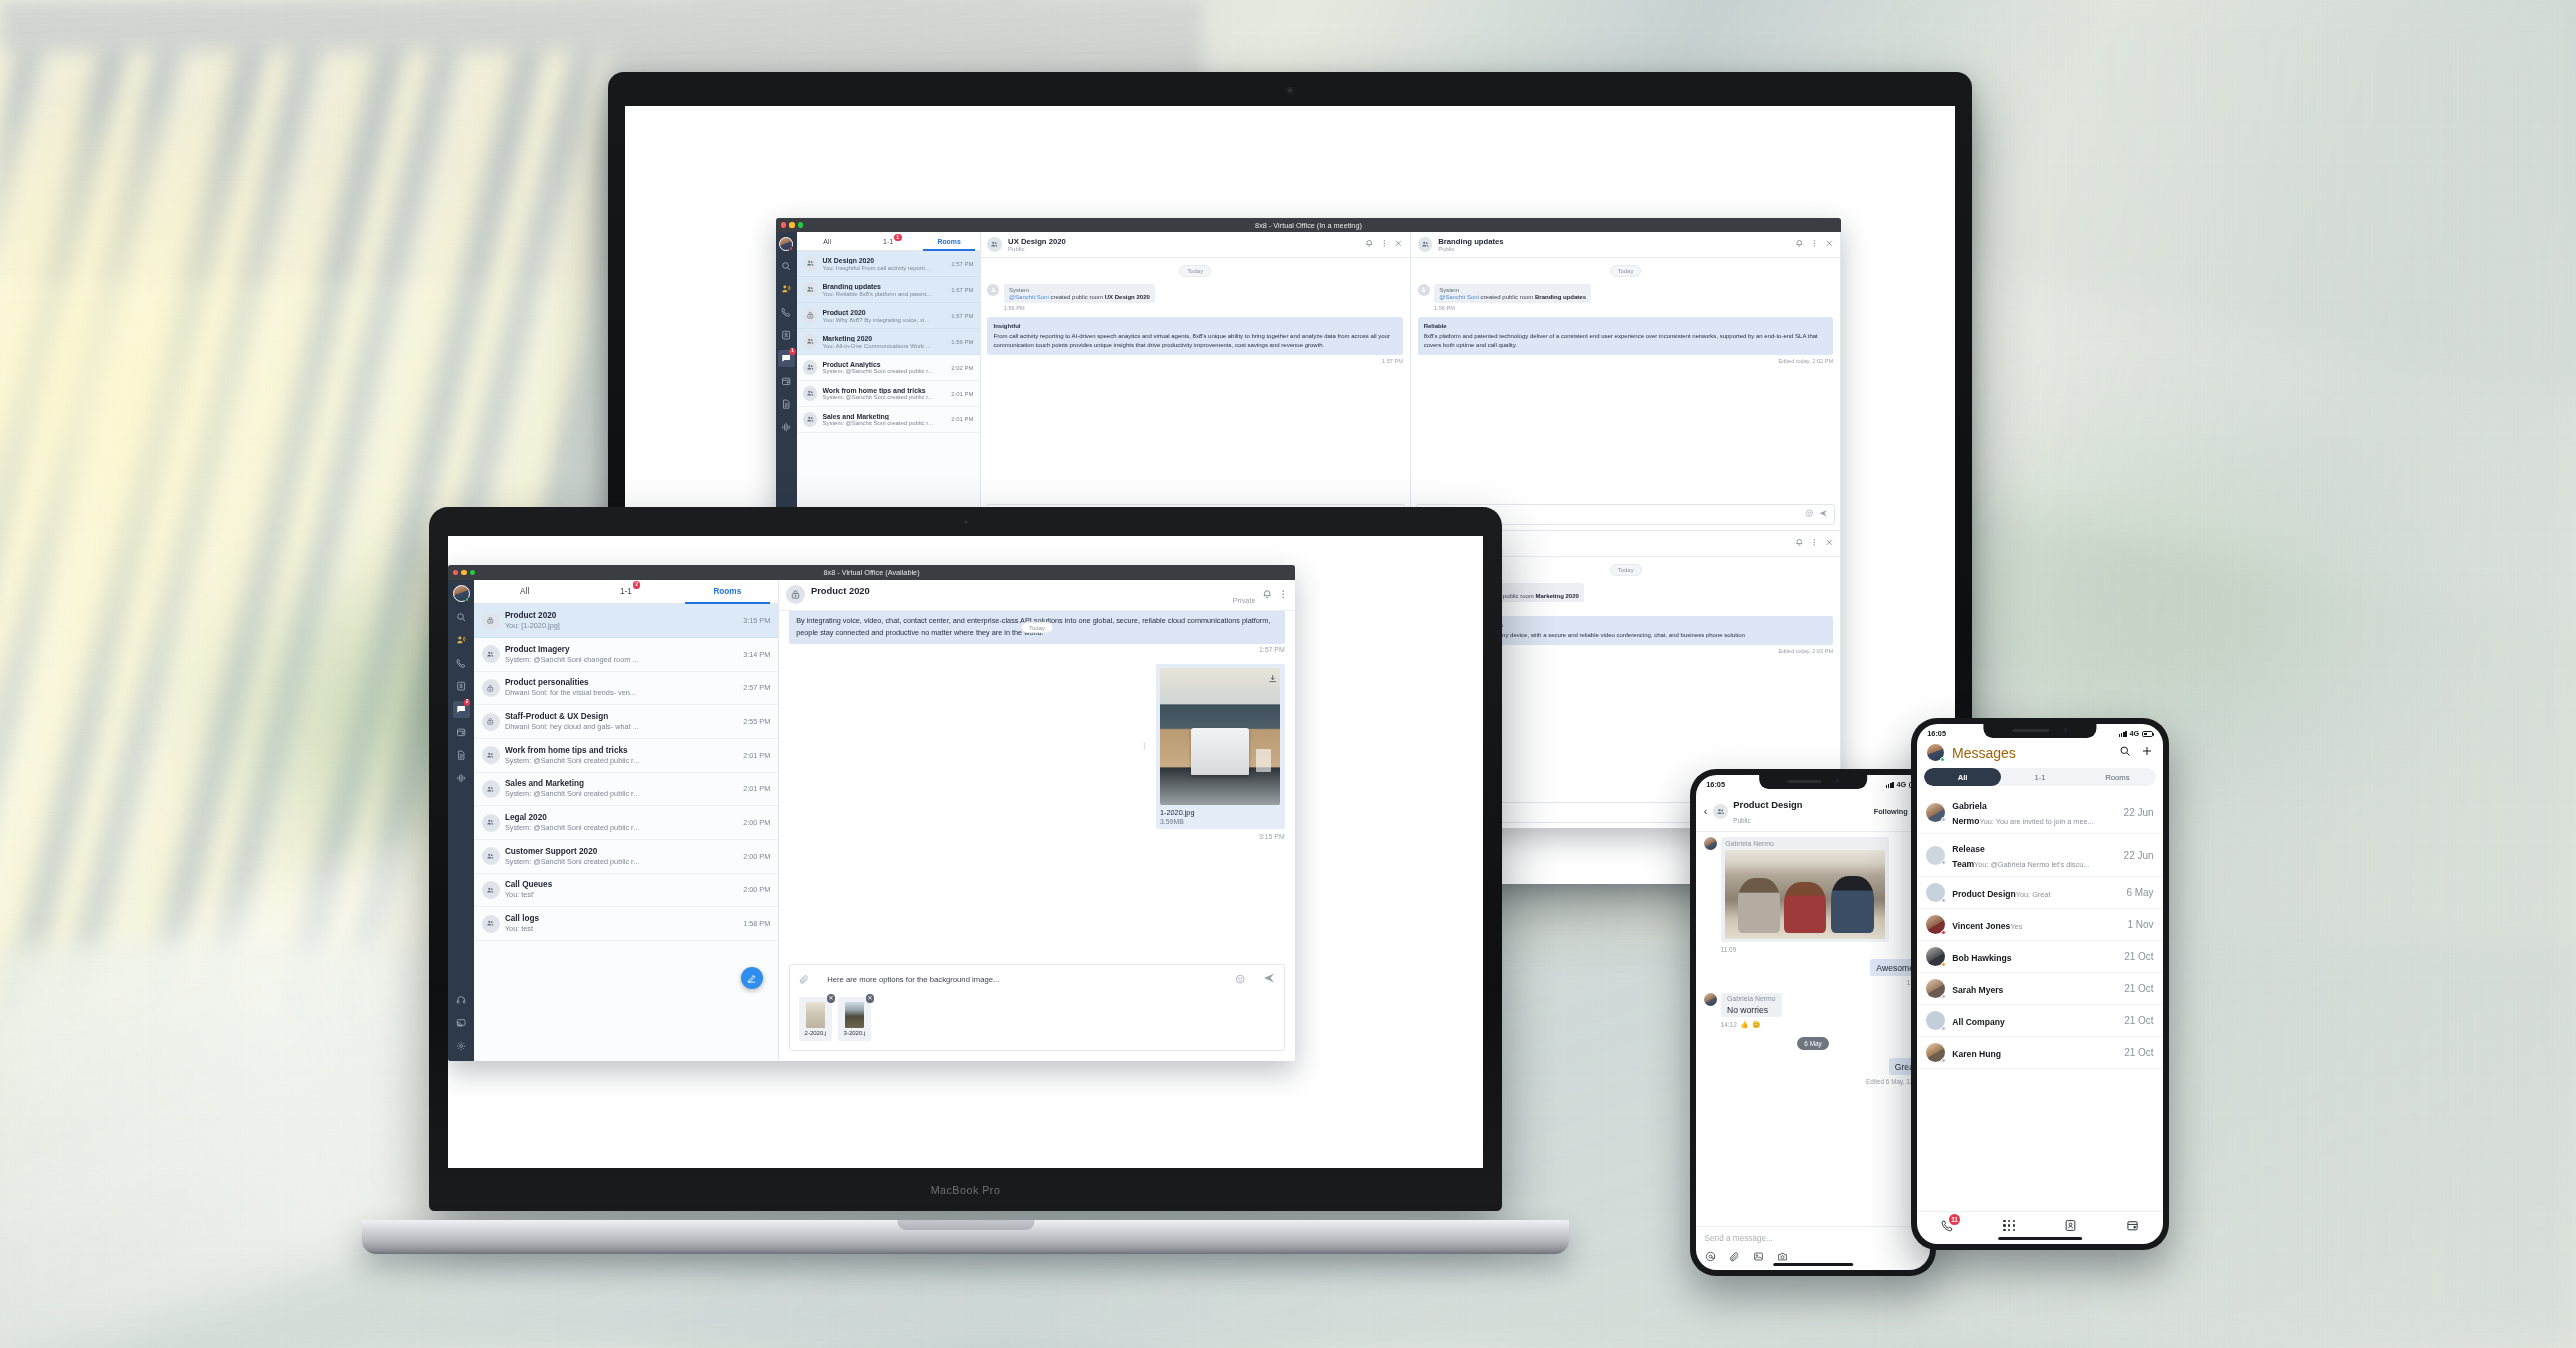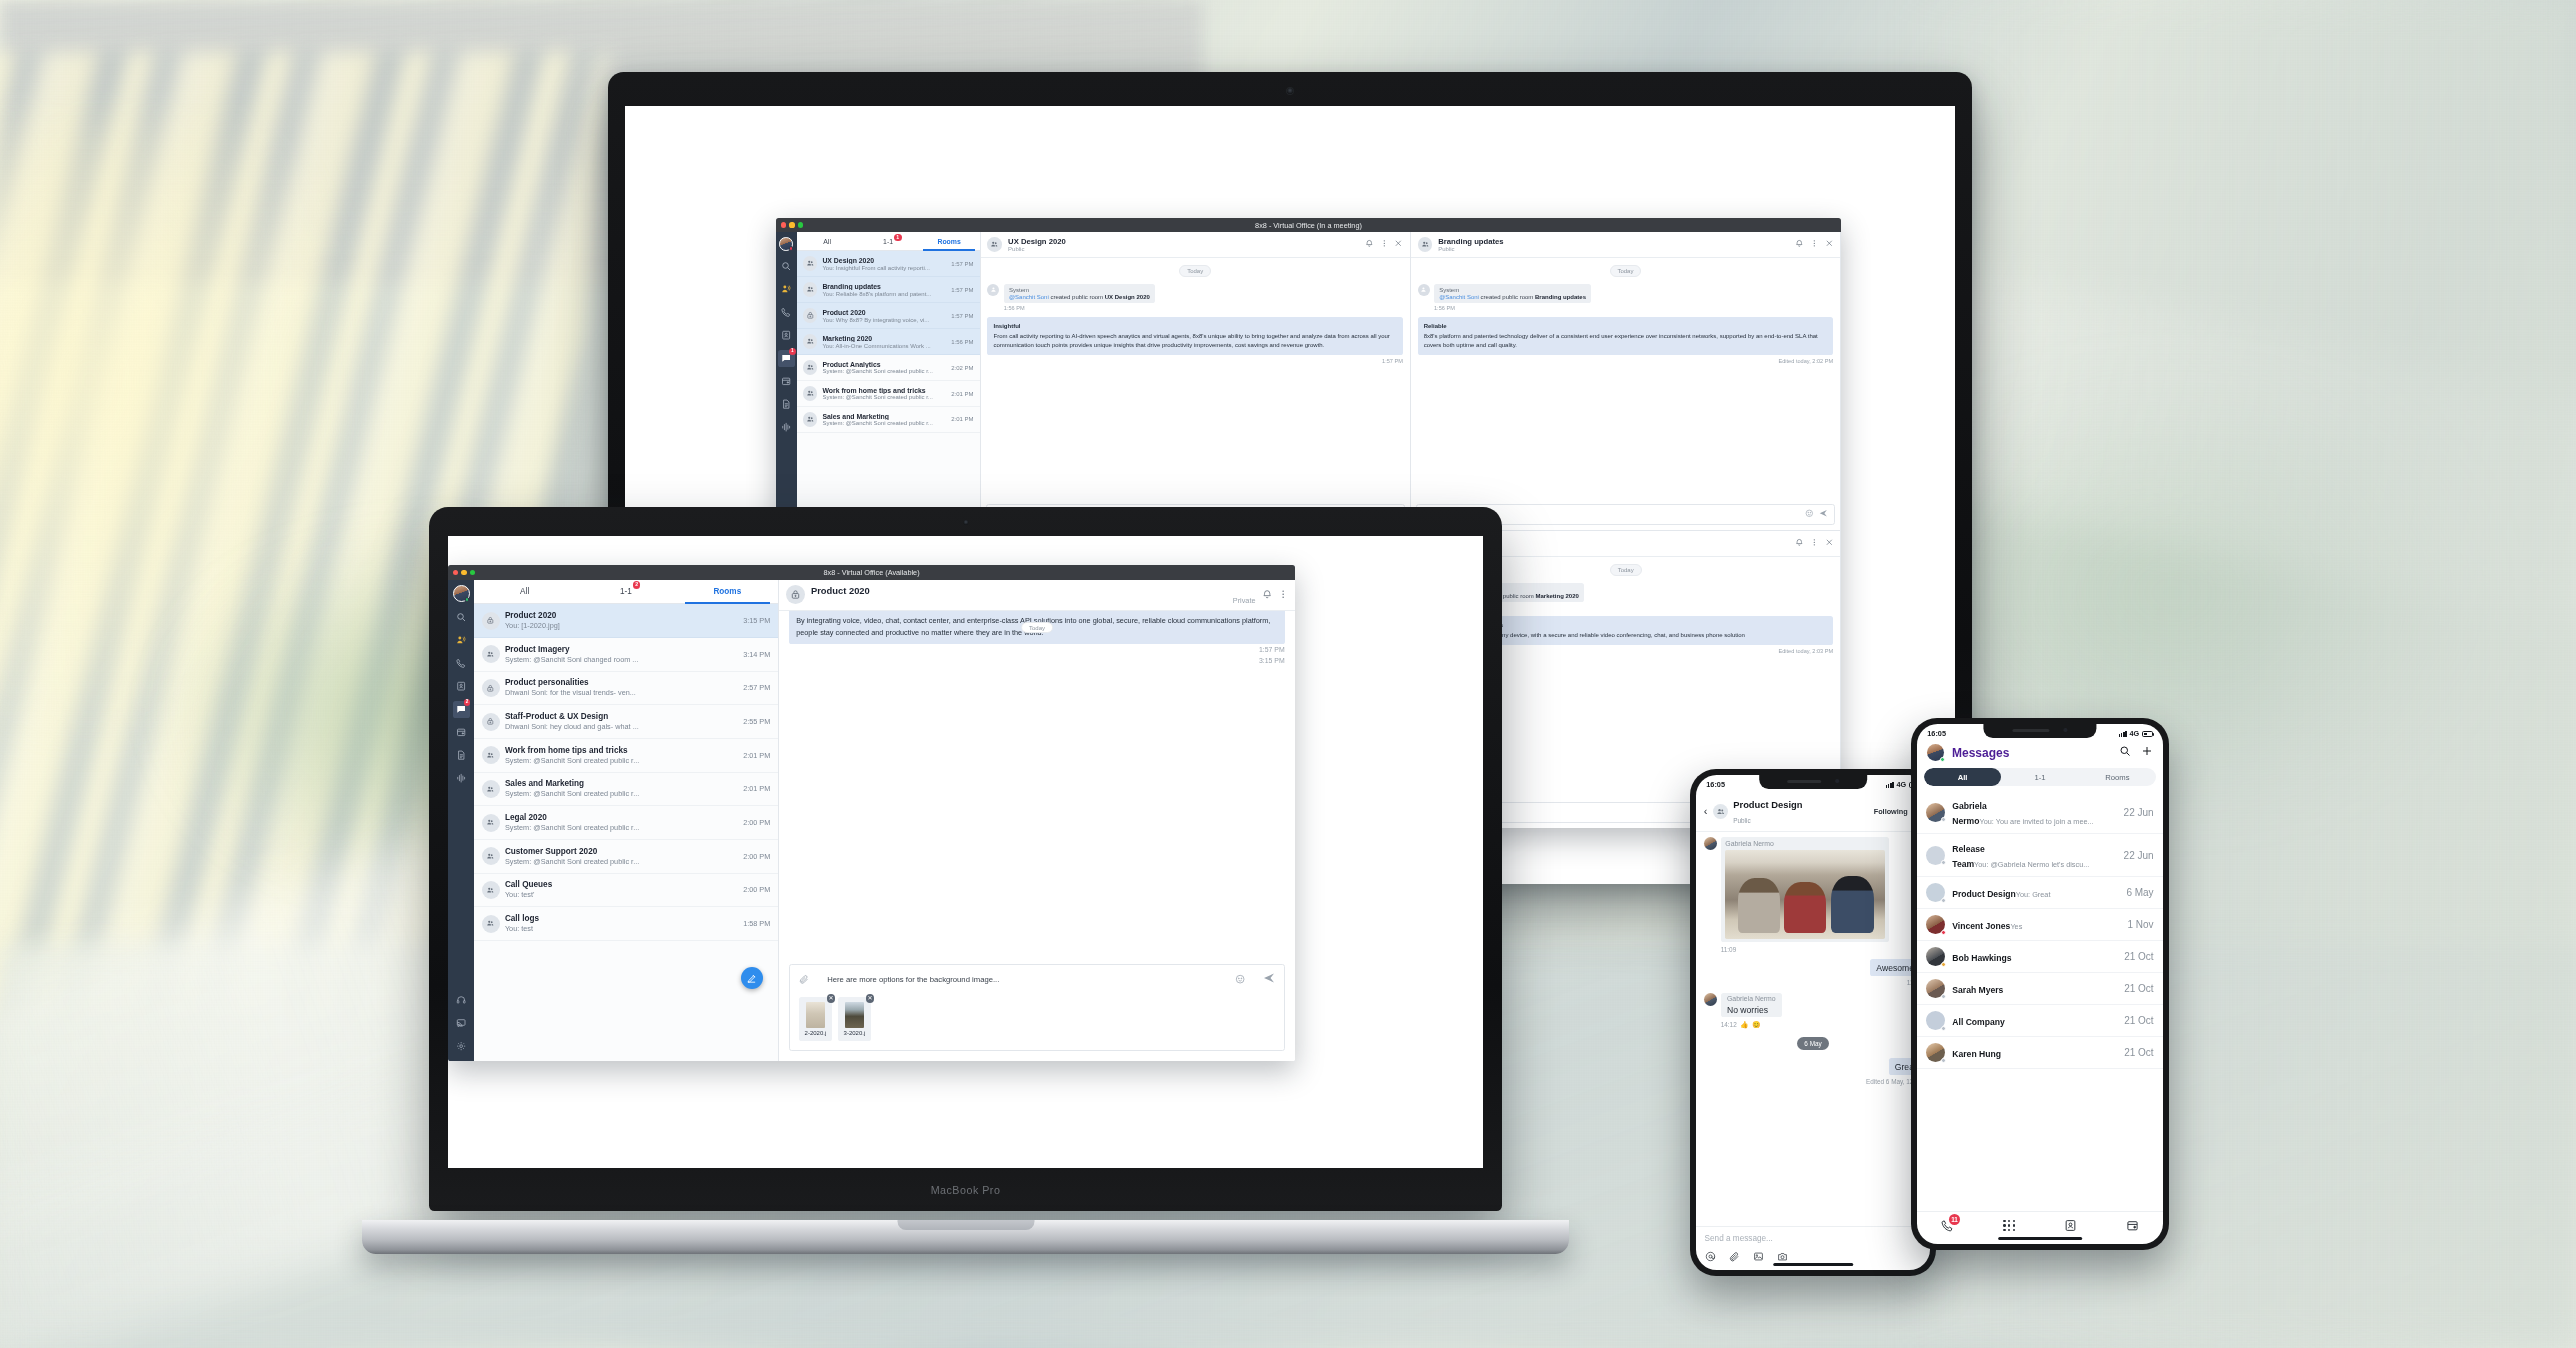--- a/index.html
+++ b/index.html
@@ -386,21 +386,21 @@
   #phone1 .pcomposer .icos { display: flex; gap: 13px; margin-top: 6.9px; color: #2b3138; }
   #phone1 .pcomposer .icos svg { width: 11px; height: 11px; }
 
   
   #phone2 { left: 1911px; top: 718px; width: 258px; height: 532px; }
   #phone2 .mhead { display: flex; align-items: center; gap: 7.7px; padding: 3.4px 10.3px 6.9px; flex: 0 0 auto; }
   #phone2 .mhead .ava { width: 17px; height: 17px; border-radius: 50%; position: relative;
                         background: linear-gradient(160deg,#d8b394 0%,#9d6c4d 46%,#3c4a62 47%,#2b3850 100%); }
   #phone2 .mhead .ava .dot { position: absolute; right: -0.9px; bottom: -0.9px; width: 5.2px; height: 5.2px;
                              border-radius: 50%; background: #2fc16b; border: 1.2px solid #fff; }
-  #phone2 .mhead .t { flex: 1 1 auto; font-size: 12px; font-weight: bold; color: #4c1d95; }
+  #phone2 .mhead .t { flex: 1 1 auto; font-size: 14px; font-weight: normal; color: #a16207; }
   #phone2 .mhead .act { display: flex; gap: 9.4px; color: #15181d; }
   #phone2 .mhead .act svg { width: 12px; height: 12px; }
   #phone2 .segwrap { padding: 0 6.9px 5.2px; flex: 0 0 auto; }
   #phone2 .seg { display: flex; background: #f1f3f6; border-radius: 11px; overflow: hidden; }
   #phone2 .seg div { flex: 1; text-align: center; font-size: 7.7px; color: #5d6773; padding: 4.3px 0; }
   #phone2 .seg div.sel { background: #2e3a4a; color: #fff; border-radius: 11px; font-weight: bold; }
   #phone2 .mlist { flex: 1 1 auto; overflow: hidden; }
   #phone2 .mrow { display: flex; align-items: center; gap: 6.9px; padding: 6px 9.4px;
                   border-bottom: 0.9px solid #f0f2f5; }
   #phone2 .mrow .av { width: 19px; height: 19px; border-radius: 50%; flex: 0 0 auto; position: relative;
@@ -1192,20 +1192,38 @@
 
             <div class="msgs" style="padding:0 10.3px">
               <div style="position:relative">
                 <div class="bluebub" style="font-size:7.3px;line-height:1.65;padding:4.3px 6.9px;border-radius:0 0 2.6px 2.6px">
                   <span>By integrating voice, video, chat, contact center, and enterprise-class API solutions into one global, secure, reliable cloud communications platform, people stay connected and productive no matter where they are in the world.</span>
                 </div>
                 <div class="daypill" style="position:absolute;left:50%;top:11px;transform:translateX(-50%);margin:0;background:#fff">Today</div>
               </div>
               <div class="stamp-r" style="font-size:6.9px">1:57 PM</div>
 
+              <div style="display:flex;justify-content:flex-end;align-items:center;gap:6.9px;margin-top:10.3px">
+                <span style="color:#98a0aa"><svg viewBox="0 0 24 24" fill="currentColor" style="width:8.6px;height:8.6px">
+                      <circle cx="12" cy="5" r="1.7"></circle>
+                      <circle cx="12" cy="12" r="1.7"></circle>
+                      <circle cx="12" cy="19" r="1.7"></circle>
+                    </svg></span>
+                <div class="imgcard">
+                  <div class="photo">
+                    <div class="lap"></div>
+                    <div class="glass"></div>
+                  </div>
+                  <span class="dl"><svg viewBox="0 0 24 24" fill="none" stroke="currentColor" stroke-width="2">
+                        <path d="M12 3v11M7.5 10 12 14.5 16.5 10M4 19.5h16"></path>
+                      </svg></span>
+                  <div class="fn">1-2020.jpg</div>
+                  <div class="fs">3.59MB</div>
+                </div>
+              </div>
               <div class="stamp-r" style="font-size:6.9px;margin-top:3.4px">3:15 PM</div>
             </div>
 
             <div class="composer" style="flex-direction:column;align-items:stretch;padding:6.9px 8.6px 8.6px;margin:6.9px 10.3px 10.3px">
               <div style="display:flex;align-items:center;gap:18px">
                 <span style="color:#6b7480"><svg viewBox="0 0 24 24" fill="none" stroke="currentColor" stroke-width="1.8" style="width:10.3px;height:10.3px">
                       <path d="M20 11.5 11 20.5a5 5 0 0 1-7-7l9-9a3.4 3.4 0 0 1 4.8 4.8l-9 9a1.8 1.8 0 0 1-2.5-2.5l8.2-8.2"></path>
                     </svg></span>
                 <span style="flex:1 1 auto;font-size:7.7px;color:#3b424c">Here are more options for the background image...</span>
                 <span style="color:#6b7480"><svg viewBox="0 0 24 24" fill="none" stroke="currentColor" stroke-width="1.8" style="width:10.3px;height:10.3px">

